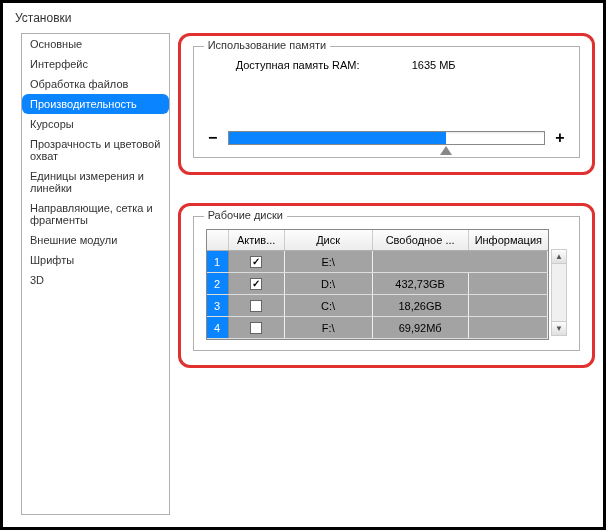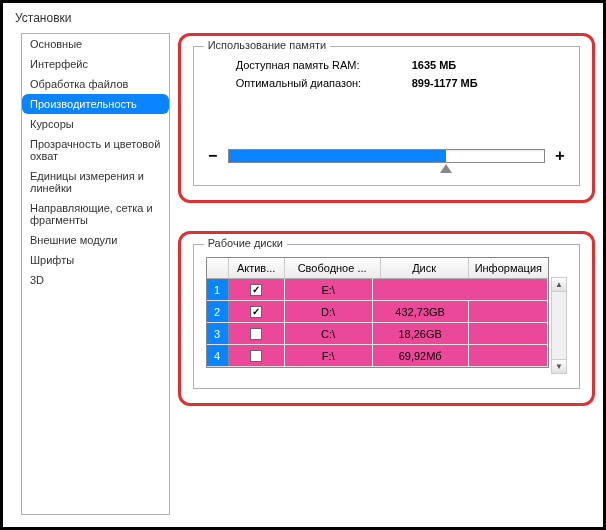--- a/index.html
+++ b/index.html
@@ -5,32 +5,32 @@
 * { box-sizing: border-box; margin: 0; padding: 0; }
 body { font-family: Tahoma, Arial, sans-serif; font-size: 11px; background: #fff; width: 606px; height: 530px; overflow: hidden; }
 .window { width: 606px; height: 530px; background: #fff; border: 3px solid #000000; position: relative; }
 .titlebar { padding: 8px 12px; font-size: 12px; color: #333; background: #fff; }
 .content { display: flex; padding: 0 8px 8px 18px; gap: 8px; justify-content: flex-end; }
 .sidebar { width: 186px; border: 1px solid #b0b0b0; background: #fff; height: 482px; }
 .sidebar-item { padding: 4px 8px; cursor: pointer; color: #333; }
 .sidebar-item.selected { background: #0a84ff; color: #fff; border-radius: 6px; }
 .main { flex: 1; display: flex; flex-direction: column; gap: 28px; }
 .panel { border: 3px solid #e03030; border-radius: 12px; padding: 10px 12px 14px 12px; position: relative; }
-.fieldset { border: 1px solid #b0b0b0; padding: 12px 12px 20px 12px; position: relative; }
+.fieldset { border: 1px solid #b0b0b0; padding: 12px 12px 10px 12px; position: relative; }
 .legend { position: absolute; top: -8px; left: 10px; background: #fff; padding: 0 4px; font-size: 11px; color: #333; }
 .mem-row { display: flex; align-items: center; margin-bottom: 6px; padding-left: 30px; }
 .mem-label { width: 170px; text-align: left; }
-.mem-value { margin-left: 6px; font-weight: bold; }
+.mem-value { margin-left: 6px; }
 .mem-input { width: 52px; height: 18px; border: 1px solid #888; box-shadow: inset 1px 1px 2px rgba(0,0,0,0.15); text-align: right; padding-right: 4px; font-size: 11px; margin-left: 4px; margin-right: 6px; }
 .slider-row { display: flex; align-items: center; margin-top: 58px; gap: 8px; }
 .minus, .plus { font-size: 16px; font-weight: bold; width: 14px; text-align: center; cursor: pointer; user-select:none; }
 .slider { flex: 1; height: 14px; border: 1px solid #888; background: #fff; position: relative; box-shadow: inset 1px 1px 2px rgba(0,0,0,0.1); }
 .slider-fill { position: absolute; left: 0; top: 0; bottom: 0; width: 69%; background: #0a84ff; }
 .slider-thumb { position: absolute; top: 14px; left: 68%; width: 0; height: 0; border-left: 6px solid transparent; border-right: 6px solid transparent; border-bottom: 9px solid #888; transform: translateX(-3px); }
-.table { border: 1px solid #888; background: #ec4899; font-size: 11px; }
+.table { border: 1px solid #888; background: #a3a3a3; font-size: 11px; }
 .thead { display: flex; background: linear-gradient(#fdfdfd,#ececec); border-bottom: 1px solid #b0b0b0; }
 .th { padding: 4px 6px; border-right: 1px solid #ccc; font-weight: normal; }
 .th:last-child { border-right: none; }
 .col-idx { width: 22px; }
 .col-act { width: 56px; text-align: center; }
 .col-disk { width: 88px; text-align: center; }
 .col-free { width: 96px; text-align: center; }
 .col-info { flex: 1; }
 .tbody { }
 .tr { display: flex; border-bottom: 1px solid #ddd; align-items: stretch; height: 22px; }
@@ -70,44 +70,40 @@
 
     <div class="main">
 
       <div class="panel">
         <div class="fieldset">
           <span class="legend">Использование памяти</span>
           <div class="mem-row">
             <span class="mem-label">Доступная память RAM:</span>
             <span class="mem-value">1635 МБ</span>
           </div>
-          <div class="mem-row">
-            <span class="mem-label">Оптимальный диапазон:</span>
-            <span class="mem-value">899-1177 МБ</span>
-          </div>
           <div class="slider-row">
             <span class="minus">−</span>
             <div class="slider">
               <div class="slider-fill"></div>
               <div class="slider-thumb"></div>
             </div>
             <span class="plus">+</span>
           </div>
         </div>
       </div>
 
       <div class="panel panel2">
         <div class="fieldset">
           <span class="legend">Рабочие диски</span>
           <div class="table">
             <div class="thead">
               <div class="th col-idx"></div>
               <div class="th col-act">Актив...</div>
+              <div class="th col-disk">Диск</div>
               <div class="th col-free">Свободное ...</div>
-              <div class="th col-disk">Диск</div>
               <div class="th col-info">Информация</div>
             </div>
             <div class="tbody" id="disk-rows">
                 <div class="tr">
                   <div class="td col-idx">1</div>
                   <div class="td col-act">
                     <span class="chk checked"></span>
                   </div>
                   <div class="td col-disk">E:\</div>
                   <div class="td col-info"></div>

